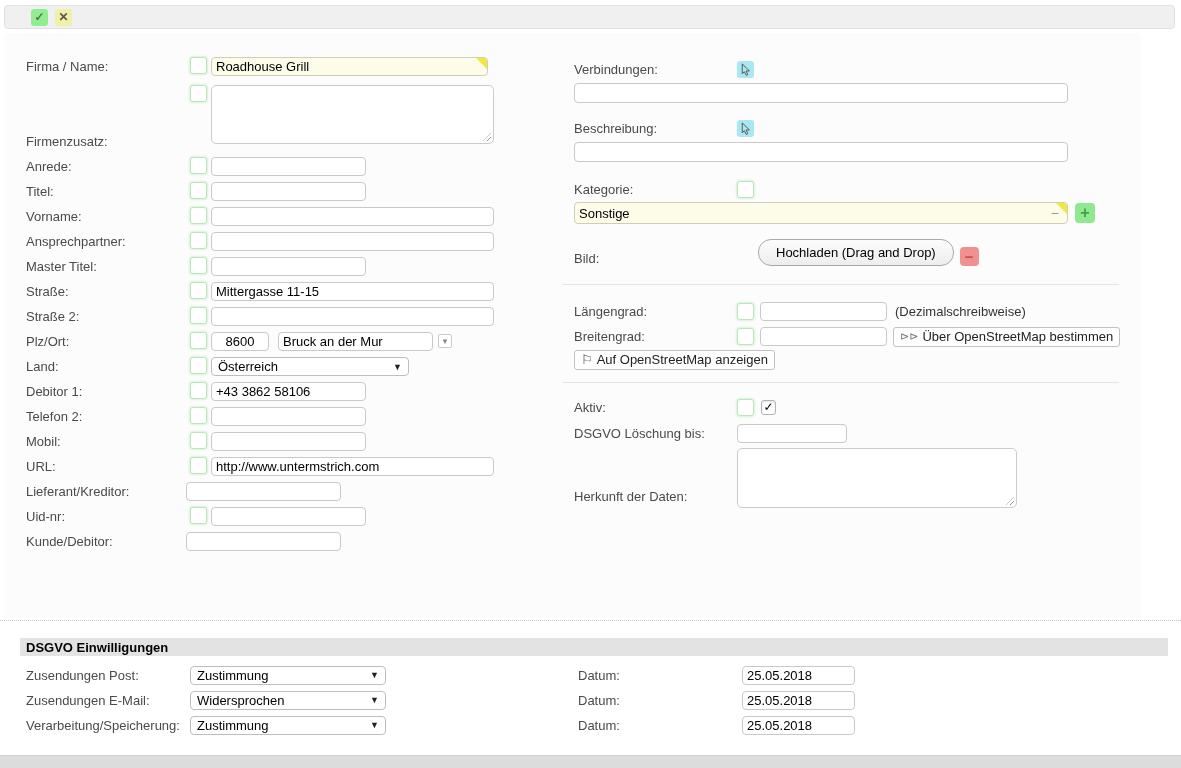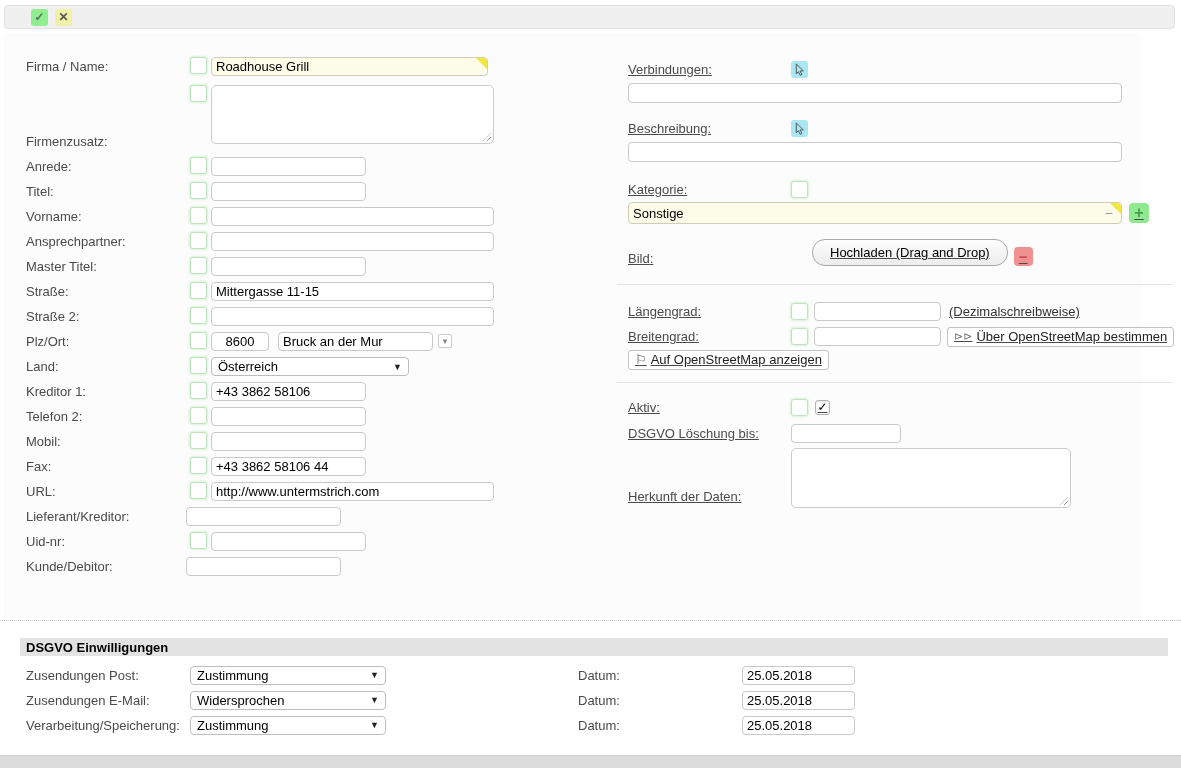--- a/index.html
+++ b/index.html
@@ -50,21 +50,21 @@
   .r-ta { height:72px; }
   .r-ta .lbl { align-self:flex-end; padding-bottom:8px; }
   .w58{width:58px} .w155{width:155px} .w277{width:277px} .w283{width:283px}
   .w127{width:127px} .w110{width:110px} .w113{width:113px} .w494{width:494px}
   .pick { width:14px; height:14px; border:1px solid #ccc; border-radius:2px; background:#fff;
     display:flex; align-items:center; justify-content:center; font-size:8px; color:#888;
     margin-left:5px; margin-top:2px; cursor:pointer; }
   .noCb { margin-left:-4px; }
 
   
-  .right-col { position:absolute; left:628px; top:57px; width:545px;text-decoration:underline; }
+  .right-col { position:absolute; left:574px; top:57px; width:545px; }
   .rrow { display:flex; align-items:center; }
   .rlbl { width:163px; flex:none; }
   .cyanbtn { width:17px; height:17px; border-radius:3px; background:#a9e7f3;
     display:flex; align-items:center; justify-content:center; cursor:pointer; }
   .divider { border-top:1px solid #e4e4e4; margin-left:-11px; width:556px; }
   .greenbtn { width:20px; height:20px; border-radius:4px; background:#8fe98f; color:#4c9a4c;
     font-size:16px; font-weight:bold; display:flex; align-items:center; justify-content:center;
     cursor:pointer; }
   .redbtn { width:19px; height:19px; border-radius:4px; background:#f19090; color:#c05050;
     font-size:15px; font-weight:bold; display:flex; align-items:center; justify-content:center;
@@ -175,42 +175,37 @@
   <div class="lrow">
     <span class="lbl">Land:</span>
     <span class="cb"></span>
     <span class="sel" style="width:198px">
       <span>Österreich</span>
       <span class="arr">▼</span>
     </span>
   </div>
 
   <div class="lrow">
-    <span class="lbl">Kreditor 1:</span>
+    <span class="lbl">Debitor 1:</span>
     <span class="cb"></span>
     <input class="inp w155" value="+43 3862 58106" style="">
   </div>
 
   <div class="lrow">
     <span class="lbl">Telefon 2:</span>
     <span class="cb"></span>
     <input class="inp w155" style="">
   </div>
 
   <div class="lrow">
     <span class="lbl">Mobil:</span>
     <span class="cb"></span>
     <input class="inp w155" style="">
   </div>
 
-  <div class="lrow">
-    <span class="lbl">Fax:</span>
-    <span class="cb"></span>
-    <input class="inp w155" value="+43 3862 58106 44" style="">
-  </div>
 
   <div class="lrow">
     <span class="lbl">URL:</span>
     <span class="cb"></span>
     <input class="inp w283" value="http://www.untermstrich.com" style="">
   </div>
 
 
   <div class="lrow">
     <span class="lbl">Lieferant/Kreditor:</span>

